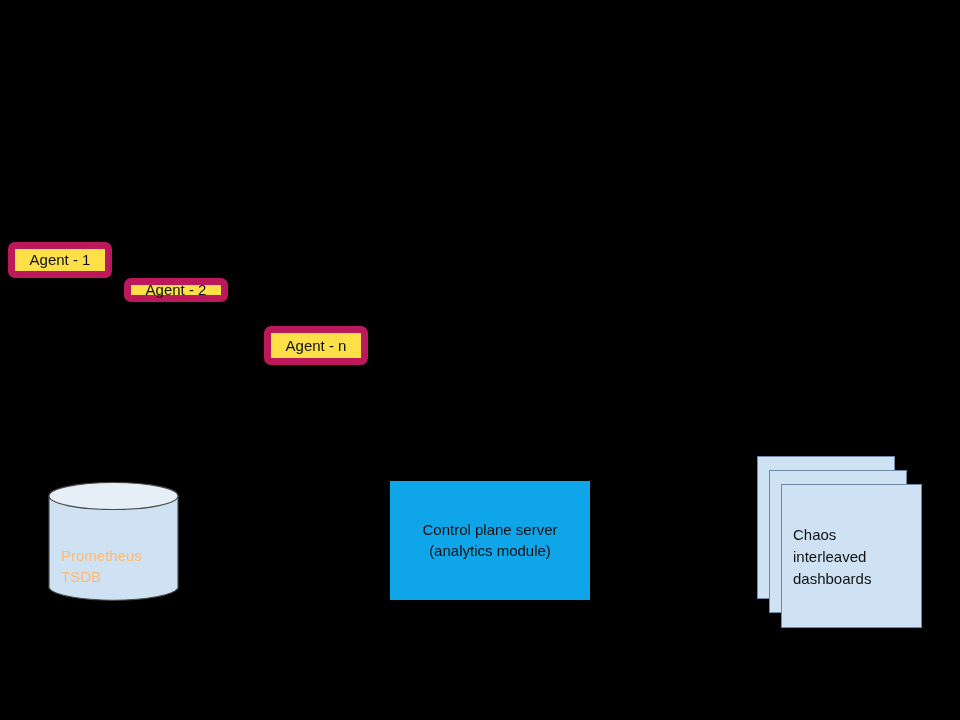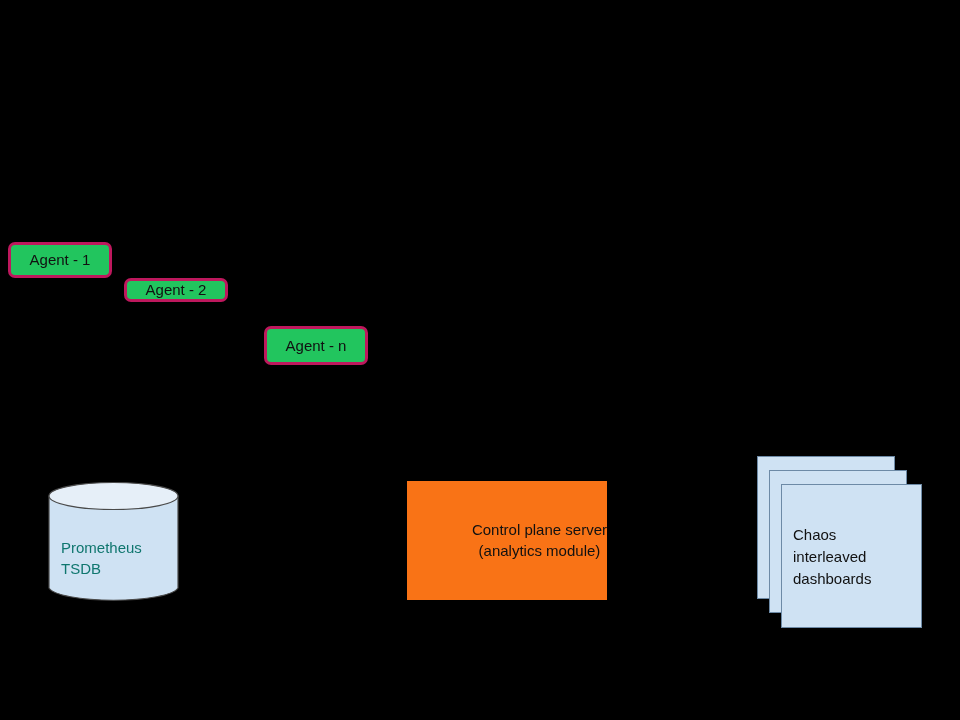--- a/index.html
+++ b/index.html
@@ -13,22 +13,22 @@
     height: 720px;
     background: #000000;
     overflow: hidden;
     font-family: "Liberation Sans", sans-serif;
   }
 
   
   .agent-box {
     position: absolute;
     box-sizing: border-box;
-    background: #22c55e;
-    border: 3px solid #be185d;
+    background: #fde047;
+    border: 7px solid #be185d;
     border-radius: 7px;
     display: flex;
     align-items: center;
     justify-content: center;
     color: #111111;
     font-size: 15px;
     line-height: 1.15;
     white-space: nowrap;
   }
   #agent-1 { left: 8px;   top: 242px; width: 104px; height: 36px; }
@@ -45,40 +45,40 @@
   }
   #tsdb-cylinder svg {
     position: absolute;
     left: 0;
     top: 0;
     display: block;
   }
   #tsdb-label {
     position: absolute;
     left: 13px;
-    top: 56px;
+    top: 64px;
     width: 112px;
-    color: #0f766e;
+    color: #fdba74;
     font-size: 15px;
     line-height: 1.38;
     text-align: left;
     white-space: pre-line;
   }
 
   
   #control-plane-box {
     position: absolute;
-    left: 407px;
+    left: 390px;
     top: 481px;
     width: 200px;
     height: 119px;
-    background: #f97316;
+    background: #0ea5e9;
     display: flex;
     align-items: center;
-    justify-content: flex-end;
+    justify-content: center;
   }
   #control-plane-label {
     color: #111111;
     font-size: 15px;
     line-height: 1.38;
     text-align: center;
     white-space: pre-line;
   }
 
   

